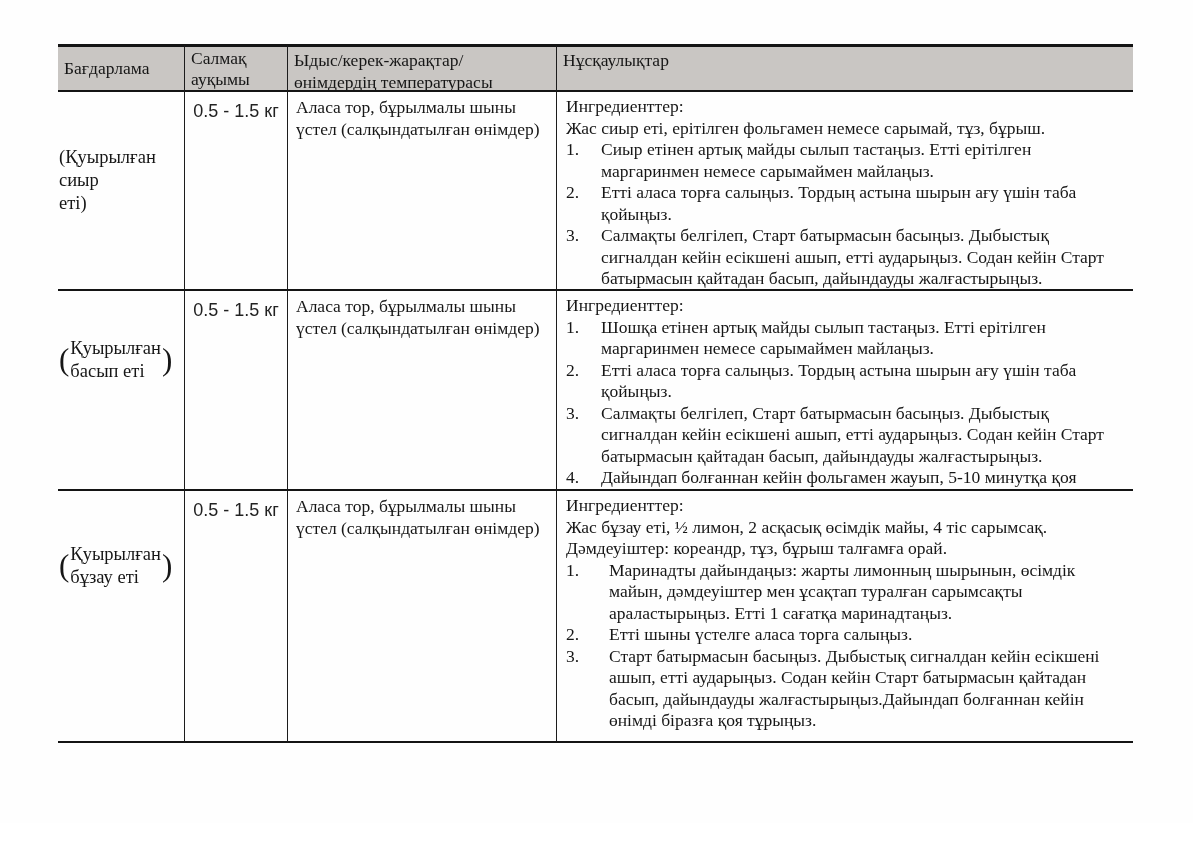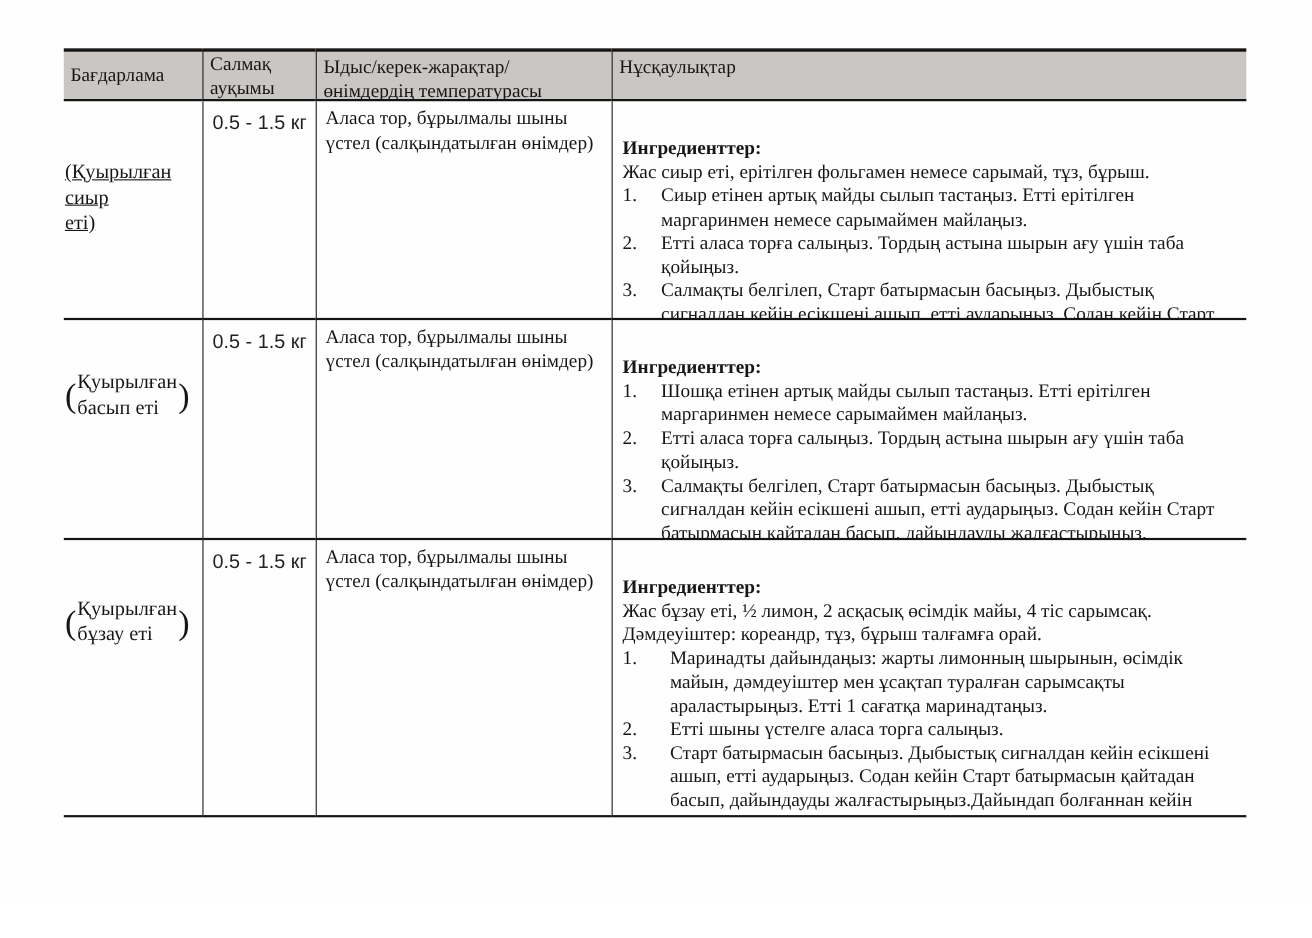--- a/index.html
+++ b/index.html
@@ -25,32 +25,32 @@
   .vline{border-left:1.5px solid #1c1c1c;}
   .hd{
     background:#c9c6c3;
     border-top:3px solid #141414;
     border-bottom:2px solid #141414;
     padding:3px 6px 2px 6px;
   }
   .hd-mid{display:flex;align-items:center;}
   .rowend{border-bottom:2px solid #141414;}
   .lastrow{border-bottom:2.5px solid #141414;}
-  .prog{padding:54px 2px 0 1px;font-size:18.5px;line-height:23px;text-decoration:underline;}
+  .prog{padding:54px 2px 0 1px;font-size:18.5px;line-height:23px;}
   .prog-line{display:block;}
   .prog-flex{display:flex;align-items:center;margin-top:46px;width:max-content;}
   .paren{font-size:31px;font-weight:400;line-height:30px;padding:0 1px;}
   .weight{
     text-align:center;padding-top:9px;
     font-family:"Liberation Sans", sans-serif;
     font-size:18px;color:#222;
   }
   .dish{padding:5px 8px 0 8px;}
   .instr{padding:4px 6px 0 9px;}
-  .ing{font-weight:bold;margin-top:28px;}
+  .ing{font-weight:normal;}
   .step{display:grid;grid-template-columns:35px 1fr;}
   .step-w{grid-template-columns:43px 1fr;}
   .cutline{
     position:absolute;left:0;top:844px;width:1193px;height:4px;
     background:
       repeating-linear-gradient(90deg,#060606 0 21px,rgba(0,0,0,0) 21px 24px),
       repeating-linear-gradient(90deg,#060606 0 34px,rgba(0,0,0,0) 34px 35px);
   }
 </style>
 </head>

